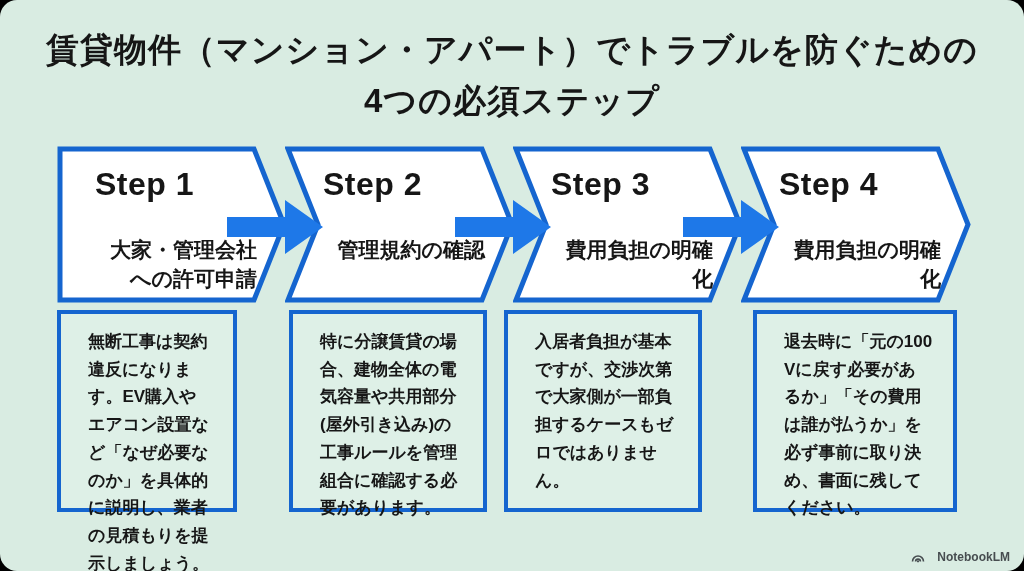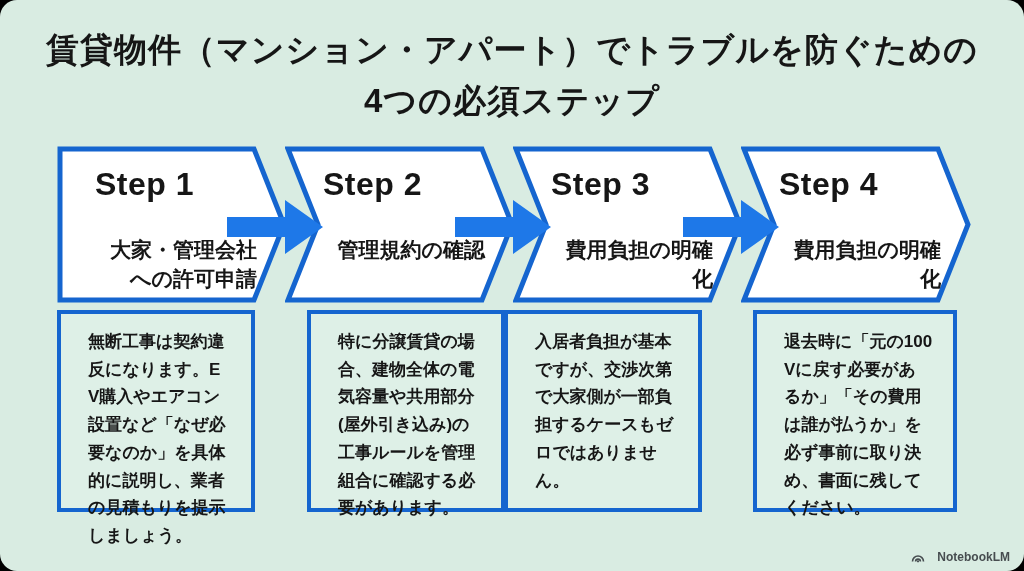--- a/index.html
+++ b/index.html
@@ -85,22 +85,22 @@
     font-size: 12px;
     font-weight: 700;
   }
   .watermark svg { display: block; }
   
   .pos-c0 { left: 57px; }  .pos-c1 { left: 285px; } .pos-c2 { left: 513px; } .pos-c3 { left: 741px; }
   .pos-t0 { left: 95px; }  .pos-t1 { left: 323px; } .pos-t2 { left: 551px; } .pos-t3 { left: 779px; }
   .lbl-row { top: 166px; }
   .sub-row { top: 236px; text-align: right; }
   .pos-a0 { left: 227px; } .pos-a1 { left: 455px; } .pos-a2 { left: 683px; }
-  .pos-b0 { left: 57px;  width: 198px; }
-  .pos-b1 { left: 289px; width: 198px; margin-left: 18px; }
+  .pos-b0 { left: 57px;  width: 180px; }
+  .pos-b1 { left: 289px; width: 198px; }
   .pos-b2 { left: 504px; width: 198px; }
   .pos-b3 { left: 753px; width: 204px; }
 </style>
 </head>
 <body>
 
 <div class="frame">
 
   <div class="title">
     <span class="t-line">賃貸物件（マンション・アパート）でトラブルを防ぐための</span>

